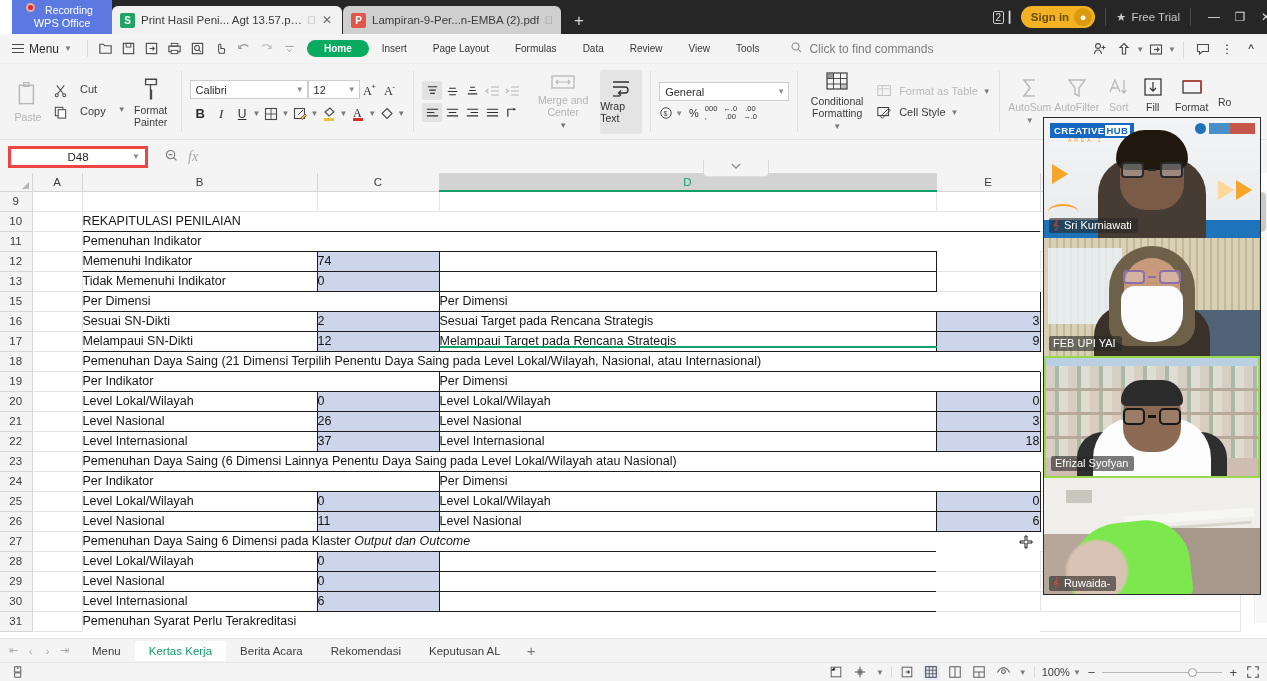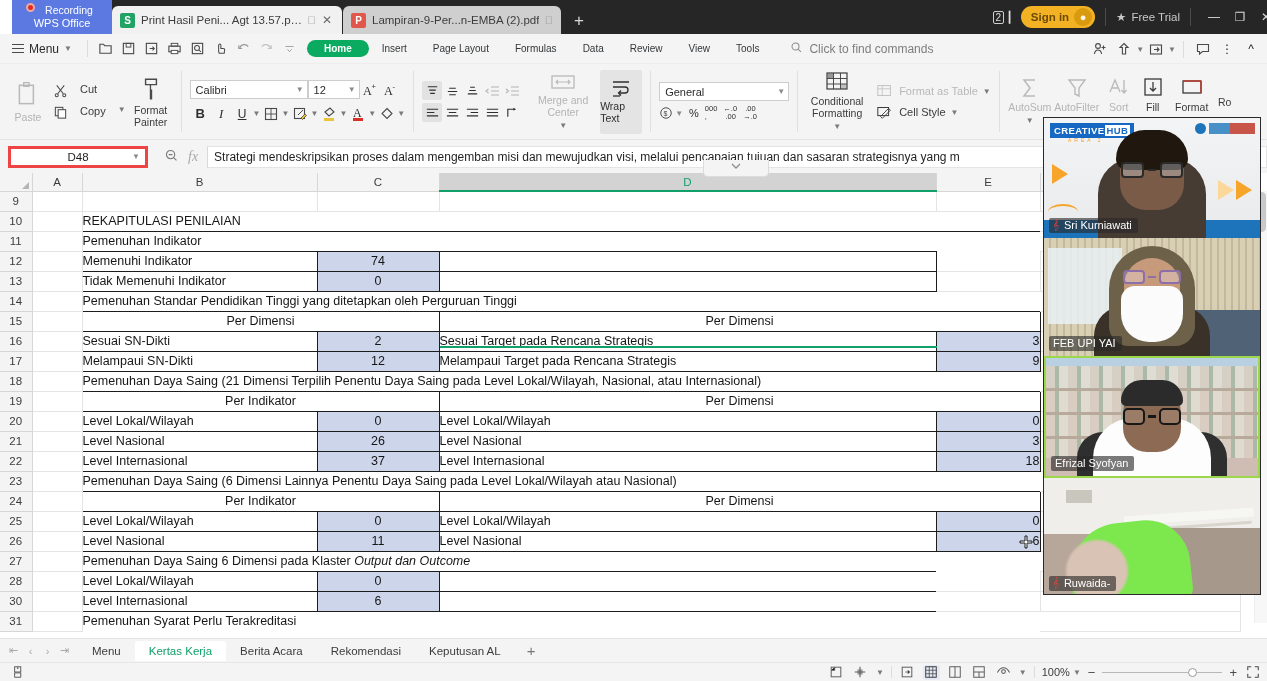--- a/index.html
+++ b/index.html
@@ -175,21 +175,21 @@
     border-bottom:1px solid #d6d6d6; text-align:center; font-size:11.5px; color:#3c3c3c;
   }
   .chead.sel{ background:#d3d3d3; color:#11a06a; border-bottom:2px solid #11a06a; }
   .rhead{
     width:32px; background:#f4f4f4; border-right:1px solid #d6d6d6;
     border-bottom:1px solid #d6d6d6; text-align:center; font-size:11.5px; color:#3c3c3c;
   }
   .cell{ height:20px; font-size:12.5px; color:#161616; padding:0 3px; white-space:nowrap; overflow:visible;}
   .gl{ border-right:1px solid #e4e4e4; border-bottom:1px solid #e4e4e4; }
   .bk{ font-weight:bold; }
-  .ctr{ text-align:center; }
+  .ctr{ }
   .rt{ text-align:right; padding-right:5px; }
   .fill{ background:#ccd5ea; }
   .bxT{ border-top:1px solid #1c1c1c; }
   .bxB{ border-bottom:1px solid #1c1c1c; }
   .bxL{ border-left:1px solid #1c1c1c; }
   .bxR{ border-right:1px solid #1c1c1c;margin-left:20px; }
   .greenline{ position:absolute; left:440px; top:173px; width:497px; height:2px; background:#11a06a; z-index:4;}
 
   
   .vscroll{
@@ -823,21 +823,20 @@
       <span>D48</span>
       <span class="ar">▼</span>
     </div>
     <div class="fb-icons">
       <span><svg width="15" height="15" viewBox="0 0 16 16">
             <circle cx="7" cy="7" r="4.4" fill="none" stroke="#7b7b7b" stroke-width="1.2"></circle>
             <path d="M5 7h4M10.3 10.3l3 3" stroke="#7b7b7b" stroke-width="1.2"></path>
           </svg></span>
       <span class="fx">fx</span>
     </div>
-    <div class="finput">Strategi mendeskripsikan proses dalam mengemban misi dan mewujudkan visi, melalui pencapaian tujuan dan sasaran strategisnya yang m</div>
   </div>
   <div class="fexpand">
     <svg width="14" height="12" viewBox="0 0 14 12">
         <path d="M3 4l4 4 4-4" stroke="#8d8d8d" stroke-width="1.3" fill="none"></path>
       </svg>
   </div>
 
   <div class="gridwrap">
     <table class="sheet">
       <colgroup>
@@ -901,26 +900,20 @@
         <tr>
           <td class="rhead">13</td>
           <td class="cell gl"></td>
           <td class="cell bxT bxL bxR">Tidak Memenuhi Indikator</td>
           <td class="cell ctr fill bxT bxR">0</td>
           <td class="cell bxT bxR"></td>
           <td class="cell gl"></td>
           <td class="cell gl"></td>
         </tr>
 
-        <tr>
-          <td class="rhead">14</td>
-          <td class="cell gl"></td>
-          <td class="cell bk bxT bxL" colspan="4">Pemenuhan Standar Pendidikan Tinggi yang ditetapkan oleh Perguruan Tinggi</td>
-          <td class="cell gl"></td>
-        </tr>
 
         <tr>
           <td class="rhead">15</td>
           <td class="cell gl"></td>
           <td class="cell bk ctr bxT bxL bxR" colspan="2">Per Dimensi</td>
           <td class="cell bk ctr bxT bxR" colspan="2">Per Dimensi</td>
           <td class="cell gl"></td>
         </tr>
 
         <tr>
@@ -1035,20 +1028,29 @@
         <tr>
           <td class="rhead">28</td>
           <td class="cell gl"></td>
           <td class="cell bxT bxL bxR">Level Lokal/Wilayah</td>
           <td class="cell ctr fill bxT bxR">0</td>
           <td class="cell bxT"></td>
           <td class="cell gl"></td>
           <td class="cell gl"></td>
         </tr>
 
+        <tr>
+          <td class="rhead">29</td>
+          <td class="cell gl"></td>
+          <td class="cell bxT bxL bxR">Level Nasional</td>
+          <td class="cell ctr fill bxT bxR">0</td>
+          <td class="cell bxT"></td>
+          <td class="cell gl"></td>
+          <td class="cell gl"></td>
+        </tr>
 
         <tr>
           <td class="rhead">30</td>
           <td class="cell gl"></td>
           <td class="cell bxT bxL bxR">Level Internasional</td>
           <td class="cell ctr fill bxT bxR bxB">6</td>
           <td class="cell bxT"></td>
           <td class="cell gl"></td>
           <td class="cell gl"></td>
         </tr>

